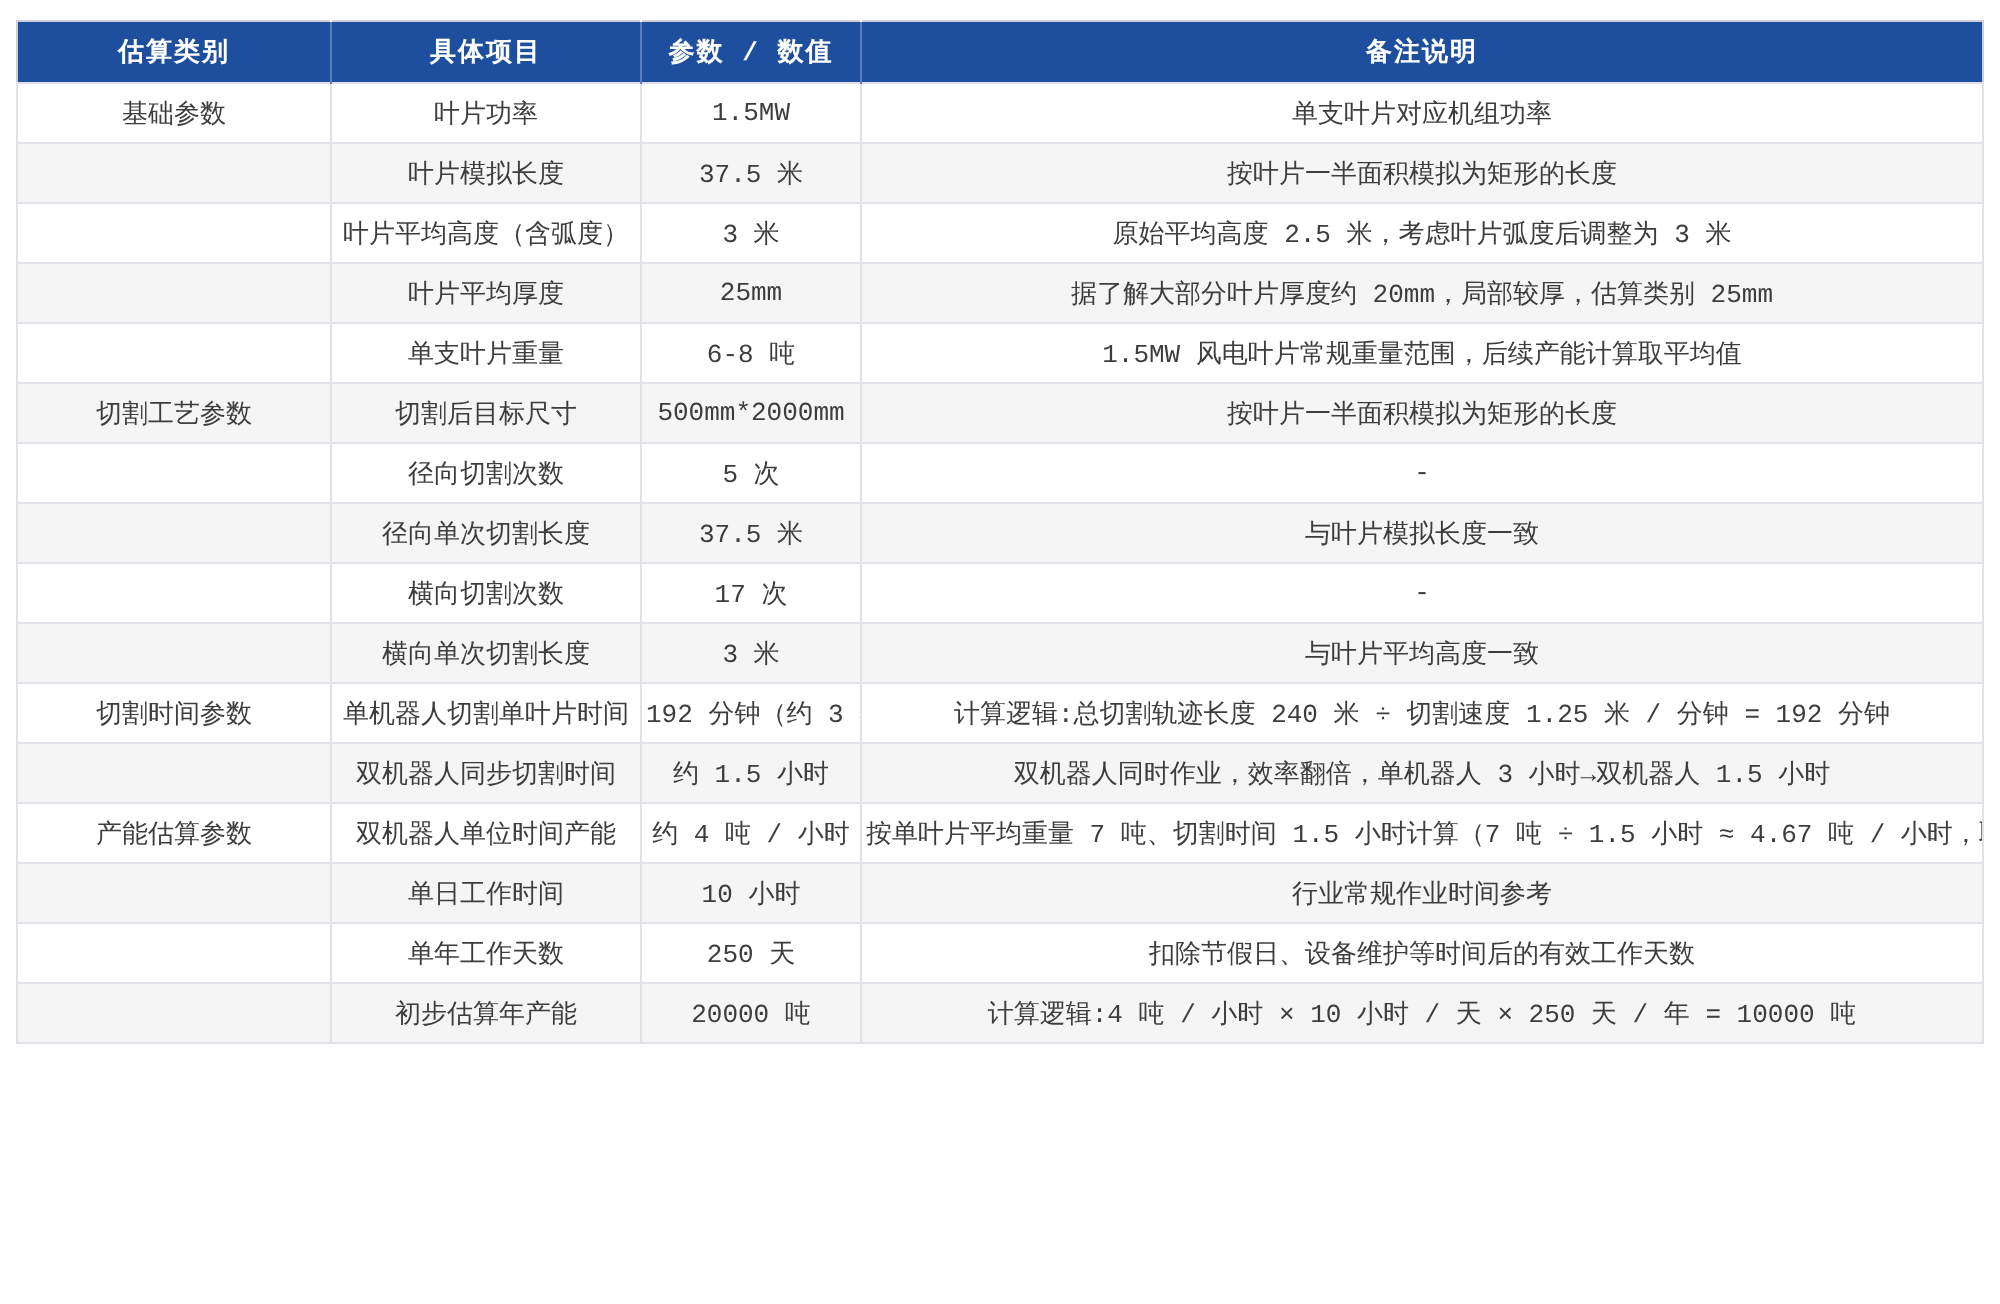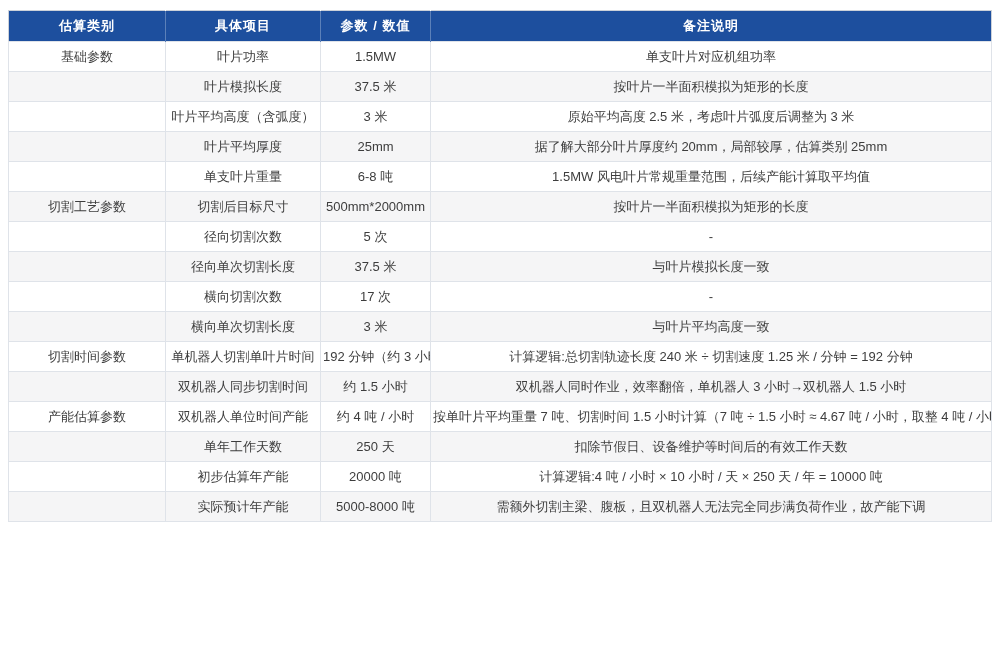--- a/index.html
+++ b/index.html
@@ -16,20 +16,21 @@
   body{font-family:"Liberation Sans","DejaVu Sans",sans-serif;color:var(--text);}
   .table-wrap{
     position:absolute;left:8px;top:10px;width:984px;
   }
   table{
     width:100%;
     border-collapse:collapse;
     table-layout:fixed;
     border:1px solid var(--outer-border);
     font-size:13px;
+    font-family:Liberation Mono, monospace;
   }
   col.col-category{width:157px;}
   col.col-item{width:155px;}
   col.col-value{width:110px;}
   col.col-note{width:auto;}
   thead th{
     background:var(--header-bg);
     color:var(--header-text);
     font-weight:600;
     height:31px;
@@ -144,31 +145,31 @@
           <td>双机器人同时作业，效率翻倍，单机器人 3 小时→双机器人 1.5 小时</td>
         </tr>
         <tr>
           <td>产能估算参数</td>
           <td>双机器人单位时间产能</td>
           <td>约 4 吨 / 小时</td>
           <td>按单叶片平均重量 7 吨、切割时间 1.5 小时计算（7 吨 ÷ 1.5 小时 ≈ 4.67 吨 / 小时，取整 4 吨 / 小时）</td>
         </tr>
         <tr>
           <td></td>
+          <td>单日工作时间</td>
+          <td>10 小时</td>
+          <td>行业常规作业时间参考</td>
+        </tr>
+        <tr>
+          <td></td>
           <td>单年工作天数</td>
           <td>250 天</td>
           <td>扣除节假日、设备维护等时间后的有效工作天数</td>
         </tr>
         <tr>
           <td></td>
           <td>初步估算年产能</td>
           <td>20000 吨</td>
           <td>计算逻辑:4 吨 / 小时 × 10 小时 / 天 × 250 天 / 年 = 10000 吨</td>
         </tr>
-        <tr>
-          <td></td>
-          <td>实际预计年产能</td>
-          <td>5000-8000 吨</td>
-          <td>需额外切割主梁、腹板，且双机器人无法完全同步满负荷作业，故产能下调</td>
-        </tr>
       </tbody>
   </table>
 </div>
 
 </body></html>

